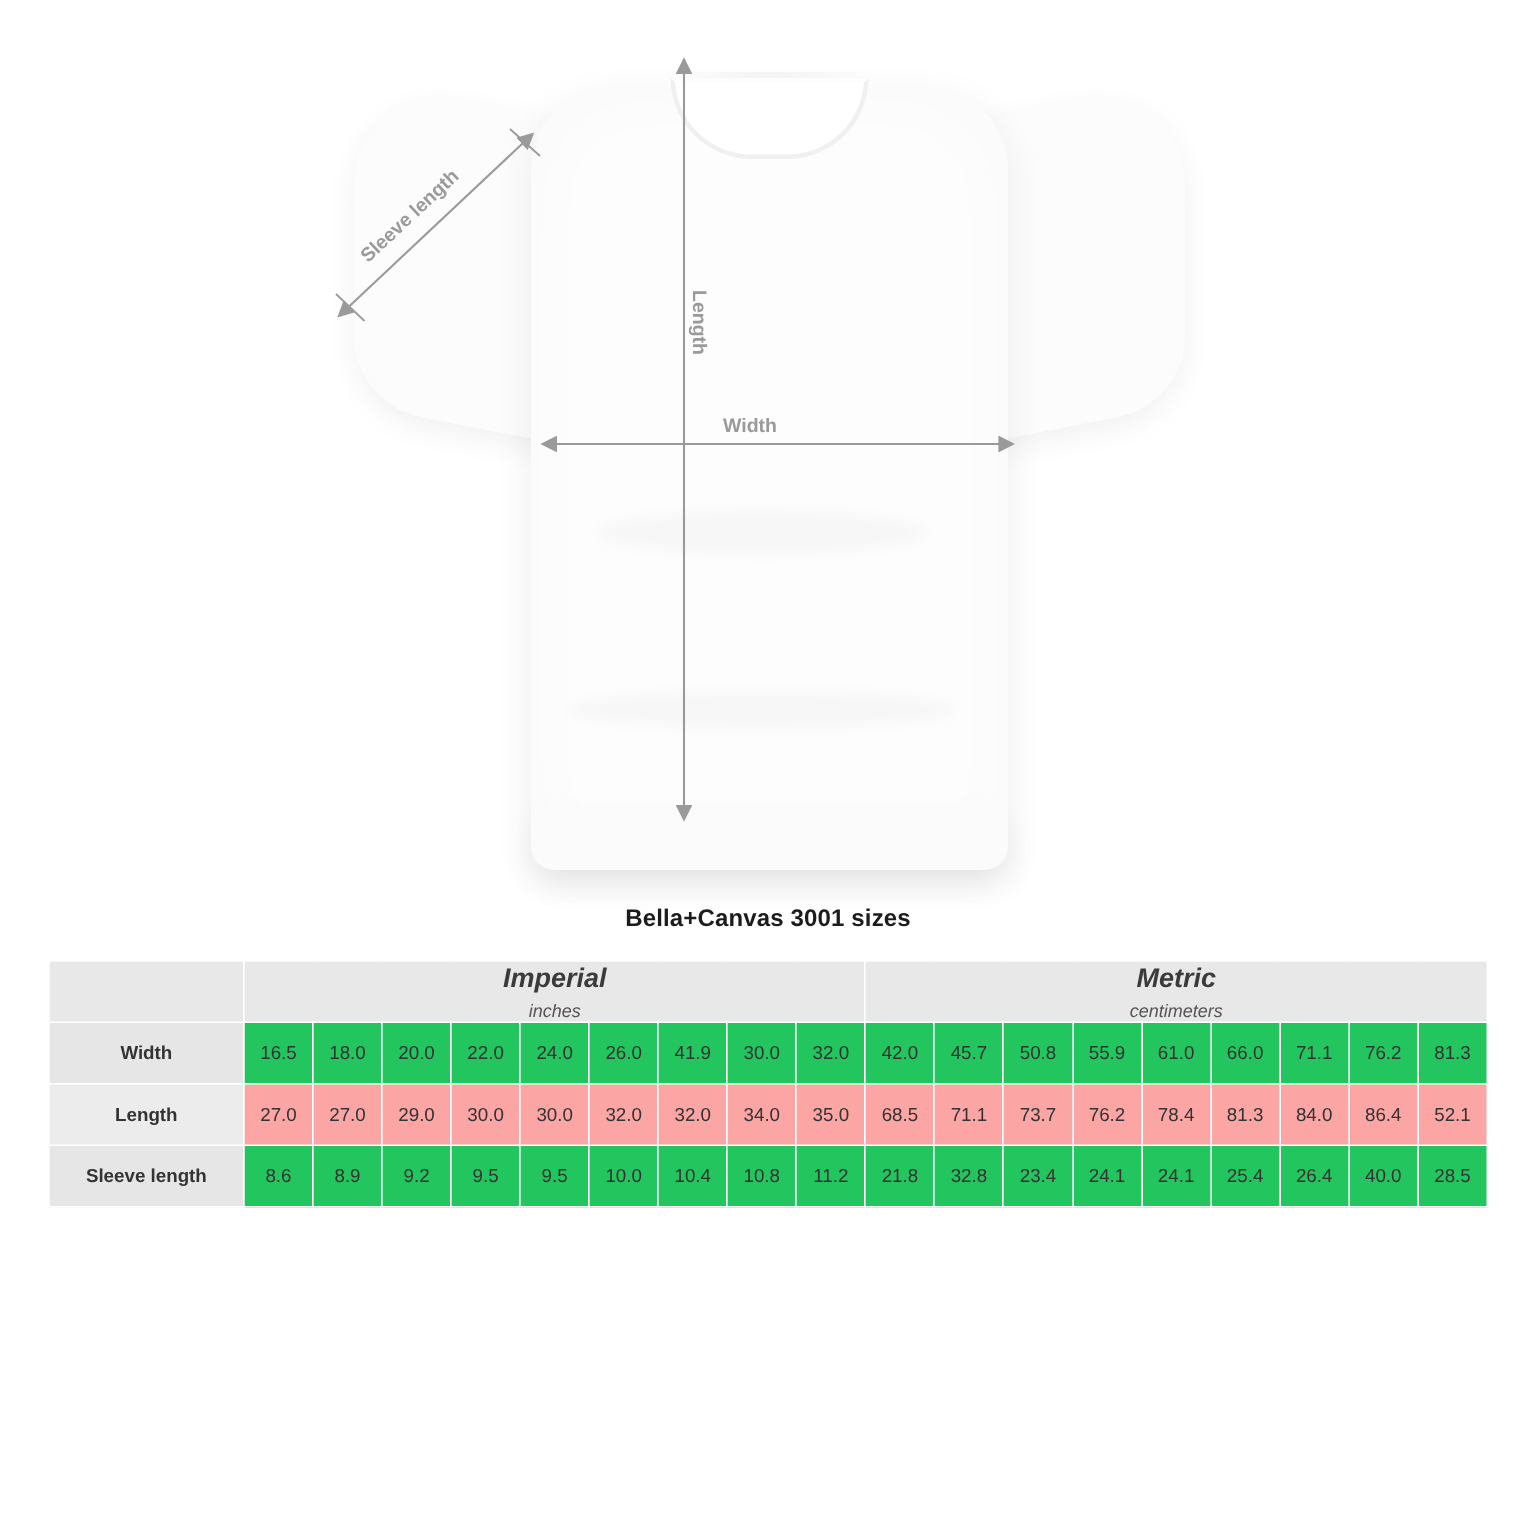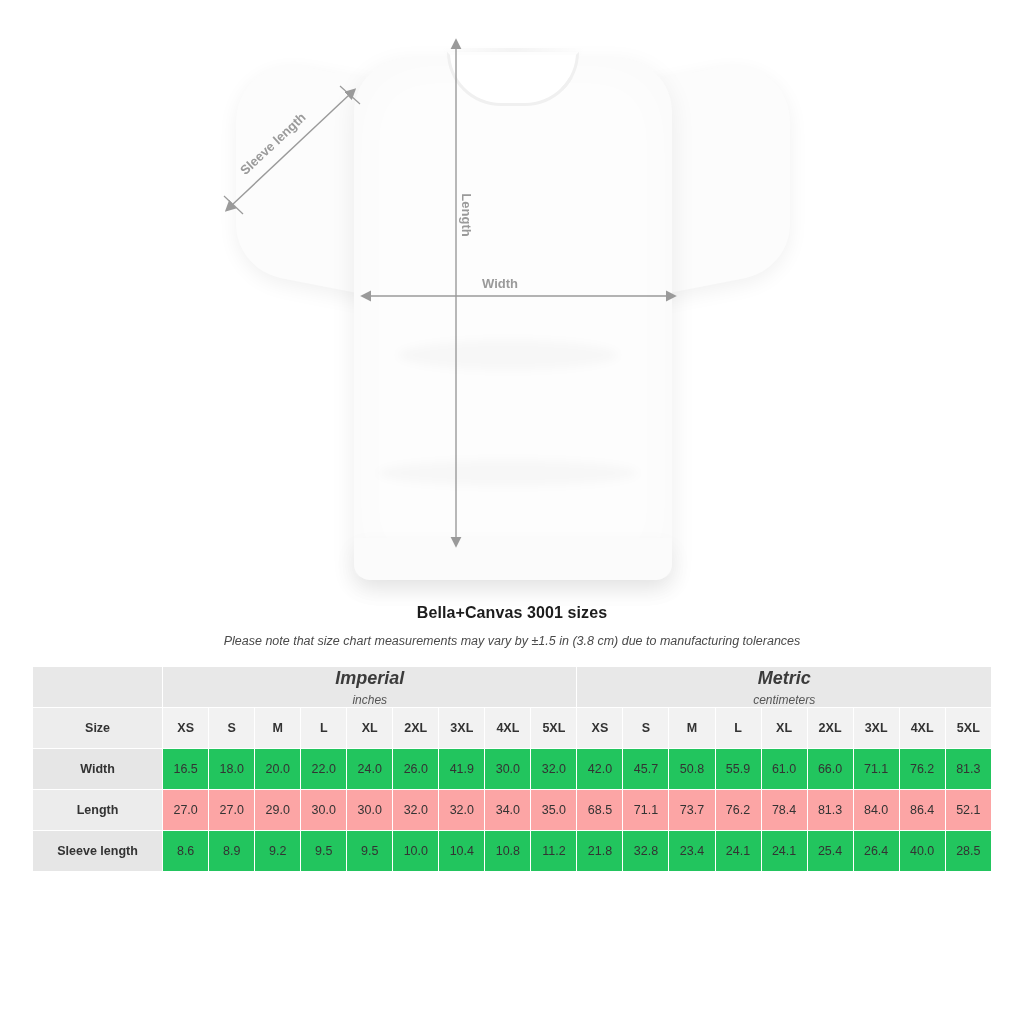--- a/index.html
+++ b/index.html
@@ -232,21 +232,20 @@
     <text class="m-label" x="276" y="147" text-anchor="middle" transform="rotate(-43 276 147)">Sleeve length</text>
 
     <text class="m-label" x="462" y="215" text-anchor="middle" transform="rotate(90 462 215)">Length</text>
 
     <text class="m-label" x="500" y="288" text-anchor="middle">Width</text>
   </svg>
 </div>
 
 <div class="heading-block">
   <div class="chart-title">Bella+Canvas 3001 sizes</div>
-  <div class="chart-note">Please note that size chart measurements may vary by ±1.5 in (3.8 cm) due to manufacturing tolerances</div>
 </div>
 
 <div class="table-wrap">
   <table class="size-table">
     <colgroup>
       <col style="width:130px">
       <col span="18" style="width:46px">
     </colgroup>
     <tbody>
       <tr>
@@ -254,41 +253,20 @@
         <td class="unit-head" colspan="9">
           <span class="unit-name">Imperial</span>
           <span class="unit-sub">inches</span>
         </td>
         <td class="unit-head" colspan="9">
           <span class="unit-name">Metric</span>
           <span class="unit-sub">centimeters</span>
         </td>
       </tr>
 
-      <tr>
-        <td class="size-head label-cell">Size</td>
-        <td class="size-head">XS</td>
-        <td class="size-head">S</td>
-        <td class="size-head">M</td>
-        <td class="size-head">L</td>
-        <td class="size-head">XL</td>
-        <td class="size-head">2XL</td>
-        <td class="size-head">3XL</td>
-        <td class="size-head">4XL</td>
-        <td class="size-head">5XL</td>
-        <td class="size-head">XS</td>
-        <td class="size-head">S</td>
-        <td class="size-head">M</td>
-        <td class="size-head">L</td>
-        <td class="size-head">XL</td>
-        <td class="size-head">2XL</td>
-        <td class="size-head">3XL</td>
-        <td class="size-head">4XL</td>
-        <td class="size-head">5XL</td>
-      </tr>
 
       <tr class="band-a">
         <td class="row-head-label">Width</td>
         <td>16.5</td>
         <td>18.0</td>
         <td>20.0</td>
         <td>22.0</td>
         <td>24.0</td>
         <td>26.0</td>
         <td>41.9</td>

